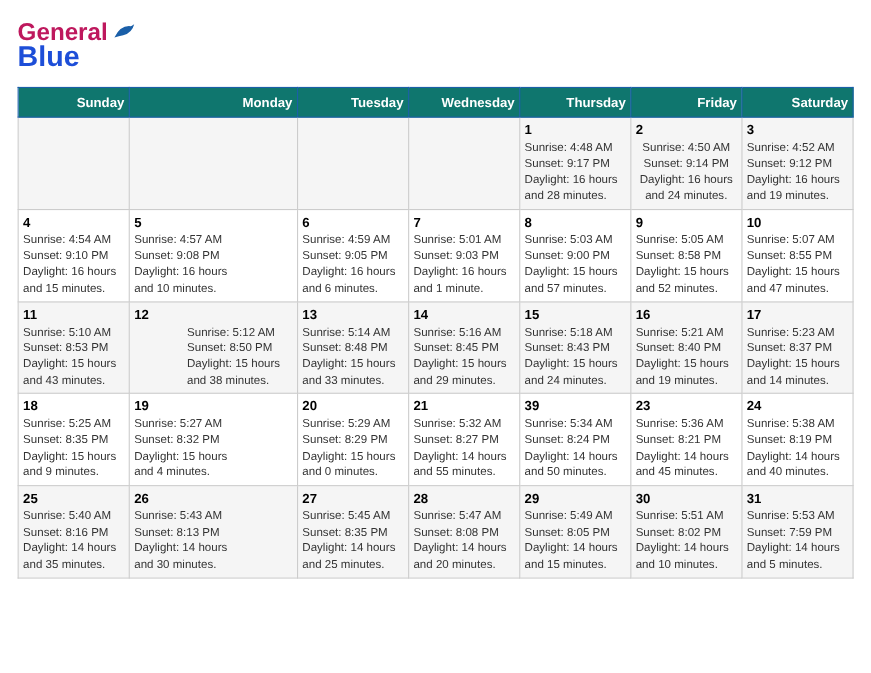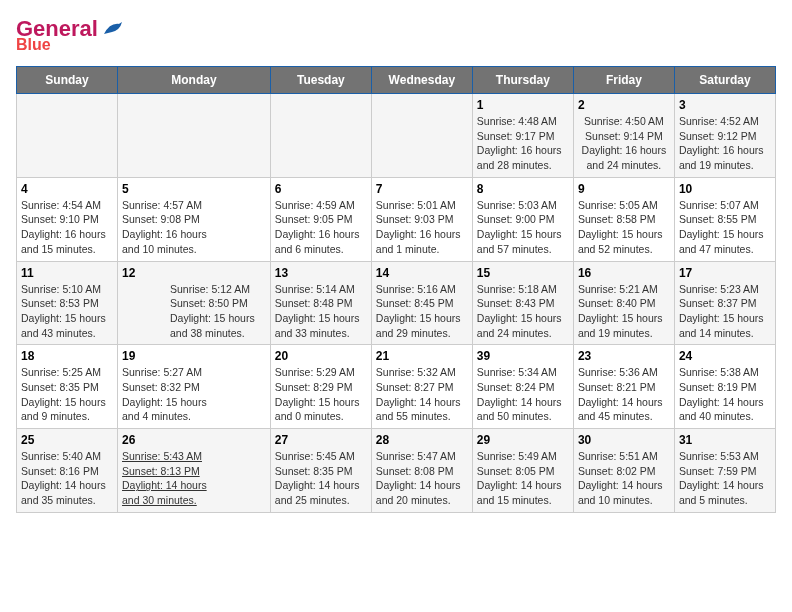--- a/index.html
+++ b/index.html
@@ -32,24 +32,24 @@
     .subtitle {
       font-size: 16px;
       color: #555;
     }
     table {
       width: 100%;
       border-collapse: collapse;
       font-size: 11px;
     }
     thead tr th {
-      background-color: #737373;
+      background-color: #0f766e;
       color: #fff;
       padding: 6px 4px;
-      text-align: center;
+      text-align: right;
       font-size: 12px;
       border: 1px solid #1a5fa8;
     }
     tbody tr td {
       border: 1px solid #ccc;
       padding: 4px 4px;
       vertical-align: top;
       min-height: 80px;
       height: 80px;
       background: #fff;
@@ -78,21 +78,21 @@
 <body>
 
 <div class="header-section">
   <div class="logo">
     <div style="display:flex; align-items:center; gap:4px;">
       <span style="font-size:22px; font-weight:bold; color:#be185d;">General</span>
       <svg width="22" height="18" viewBox="0 0 22 18">
         <path d="M2 14 Q8 2 18 4 Q14 8 10 8 Q14 6 20 2 Q18 10 10 12 Q6 13 2 14Z" fill="#1a5fa8"></path>
       </svg>
     </div>
-    <span style="font-size:16px; font-weight:bold; color:#ef4444; margin-top:-6px;">Blue</span>
+    <span style="font-size:26px; font-weight:bold; color:#1d4ed8; margin-top:-6px;">Blue</span>
   </div>
   <div class="title-section">
     <div class="main-title"></div>
     <div class="subtitle"></div>
   </div>
 </div>
 
 <table>
   <thead>
     <tr>
@@ -289,21 +289,21 @@
       <tr>
         <td>
           <div class="day-number">25</div>
           <div class="day-info" style="white-space: pre-line;">Sunrise: 5:40 AM
 Sunset: 8:16 PM
 Daylight: 14 hours
 and 35 minutes.</div>
         </td>
         <td>
           <div class="day-number">26</div>
-          <div class="day-info" style="white-space: pre-line; text-decoration: underline;">Sunrise: 5:43 AM
+          <div class="day-info" style="white-space: pre-line;">Sunrise: 5:43 AM
 Sunset: 8:13 PM
 Daylight: 14 hours
 and 30 minutes.</div>
         </td>
         <td>
           <div class="day-number">27</div>
           <div class="day-info" style="white-space: pre-line;">Sunrise: 5:45 AM
 Sunset: 8:35 PM
 Daylight: 14 hours
 and 25 minutes.</div>

